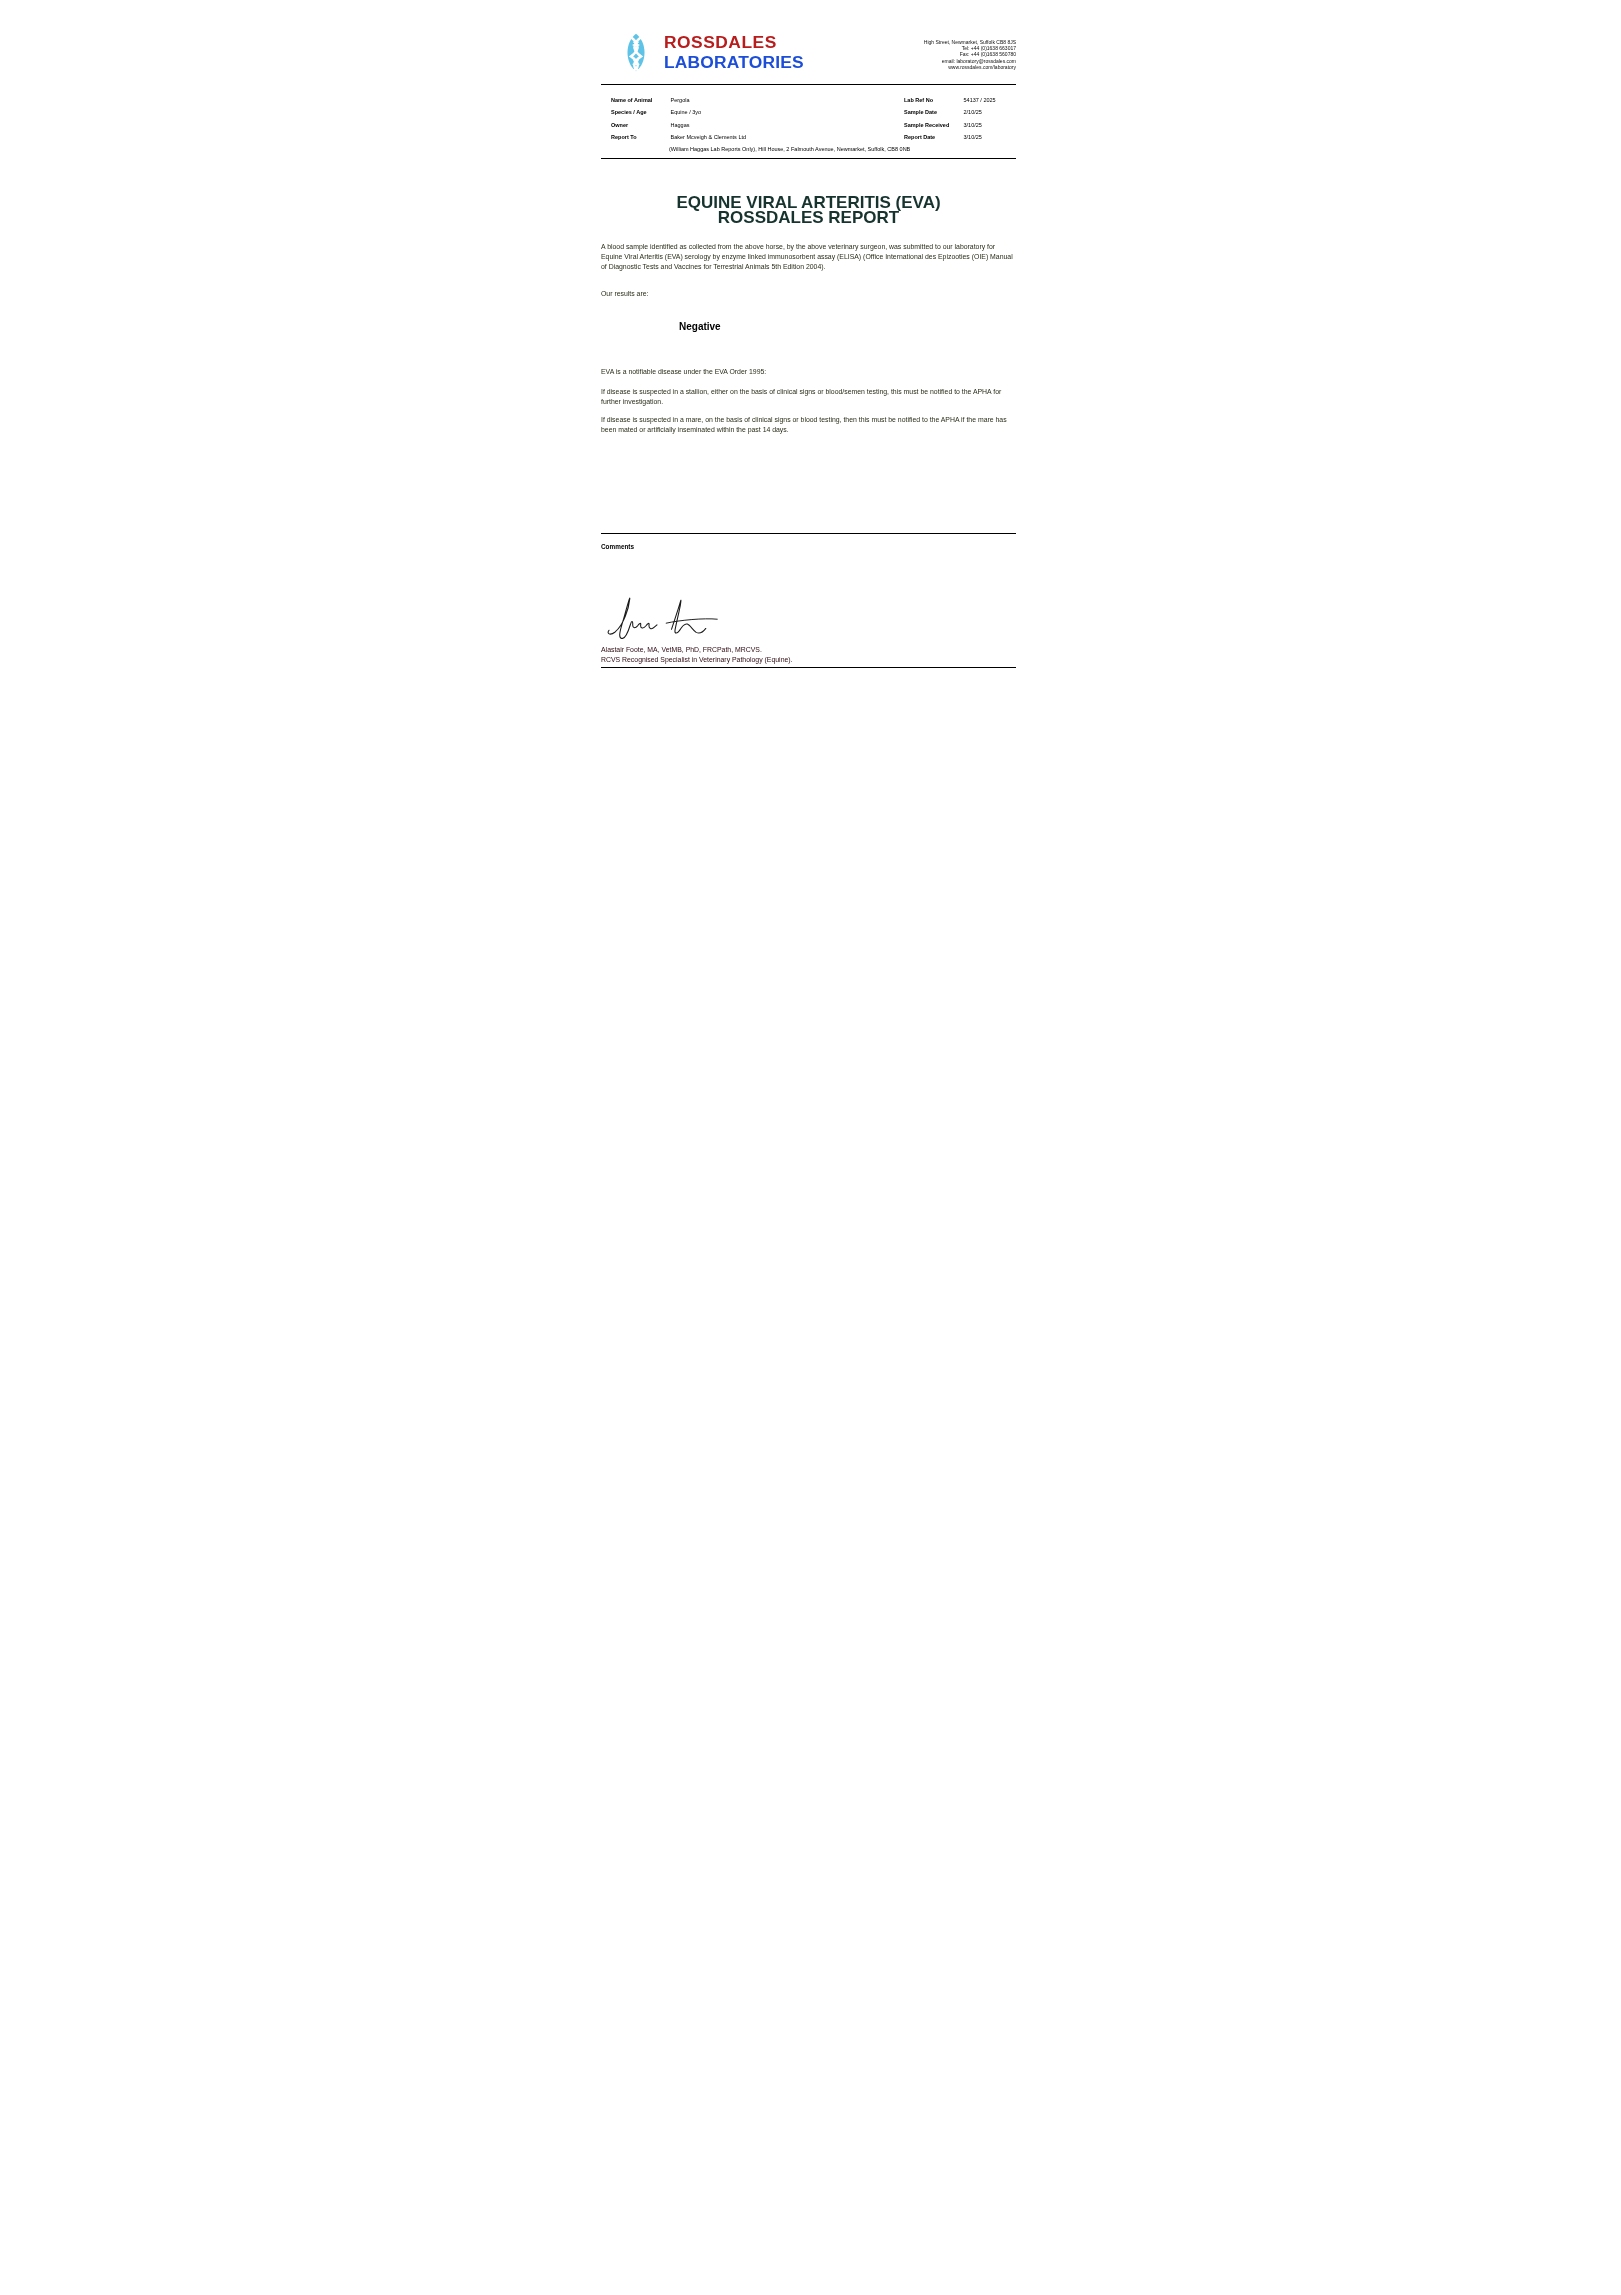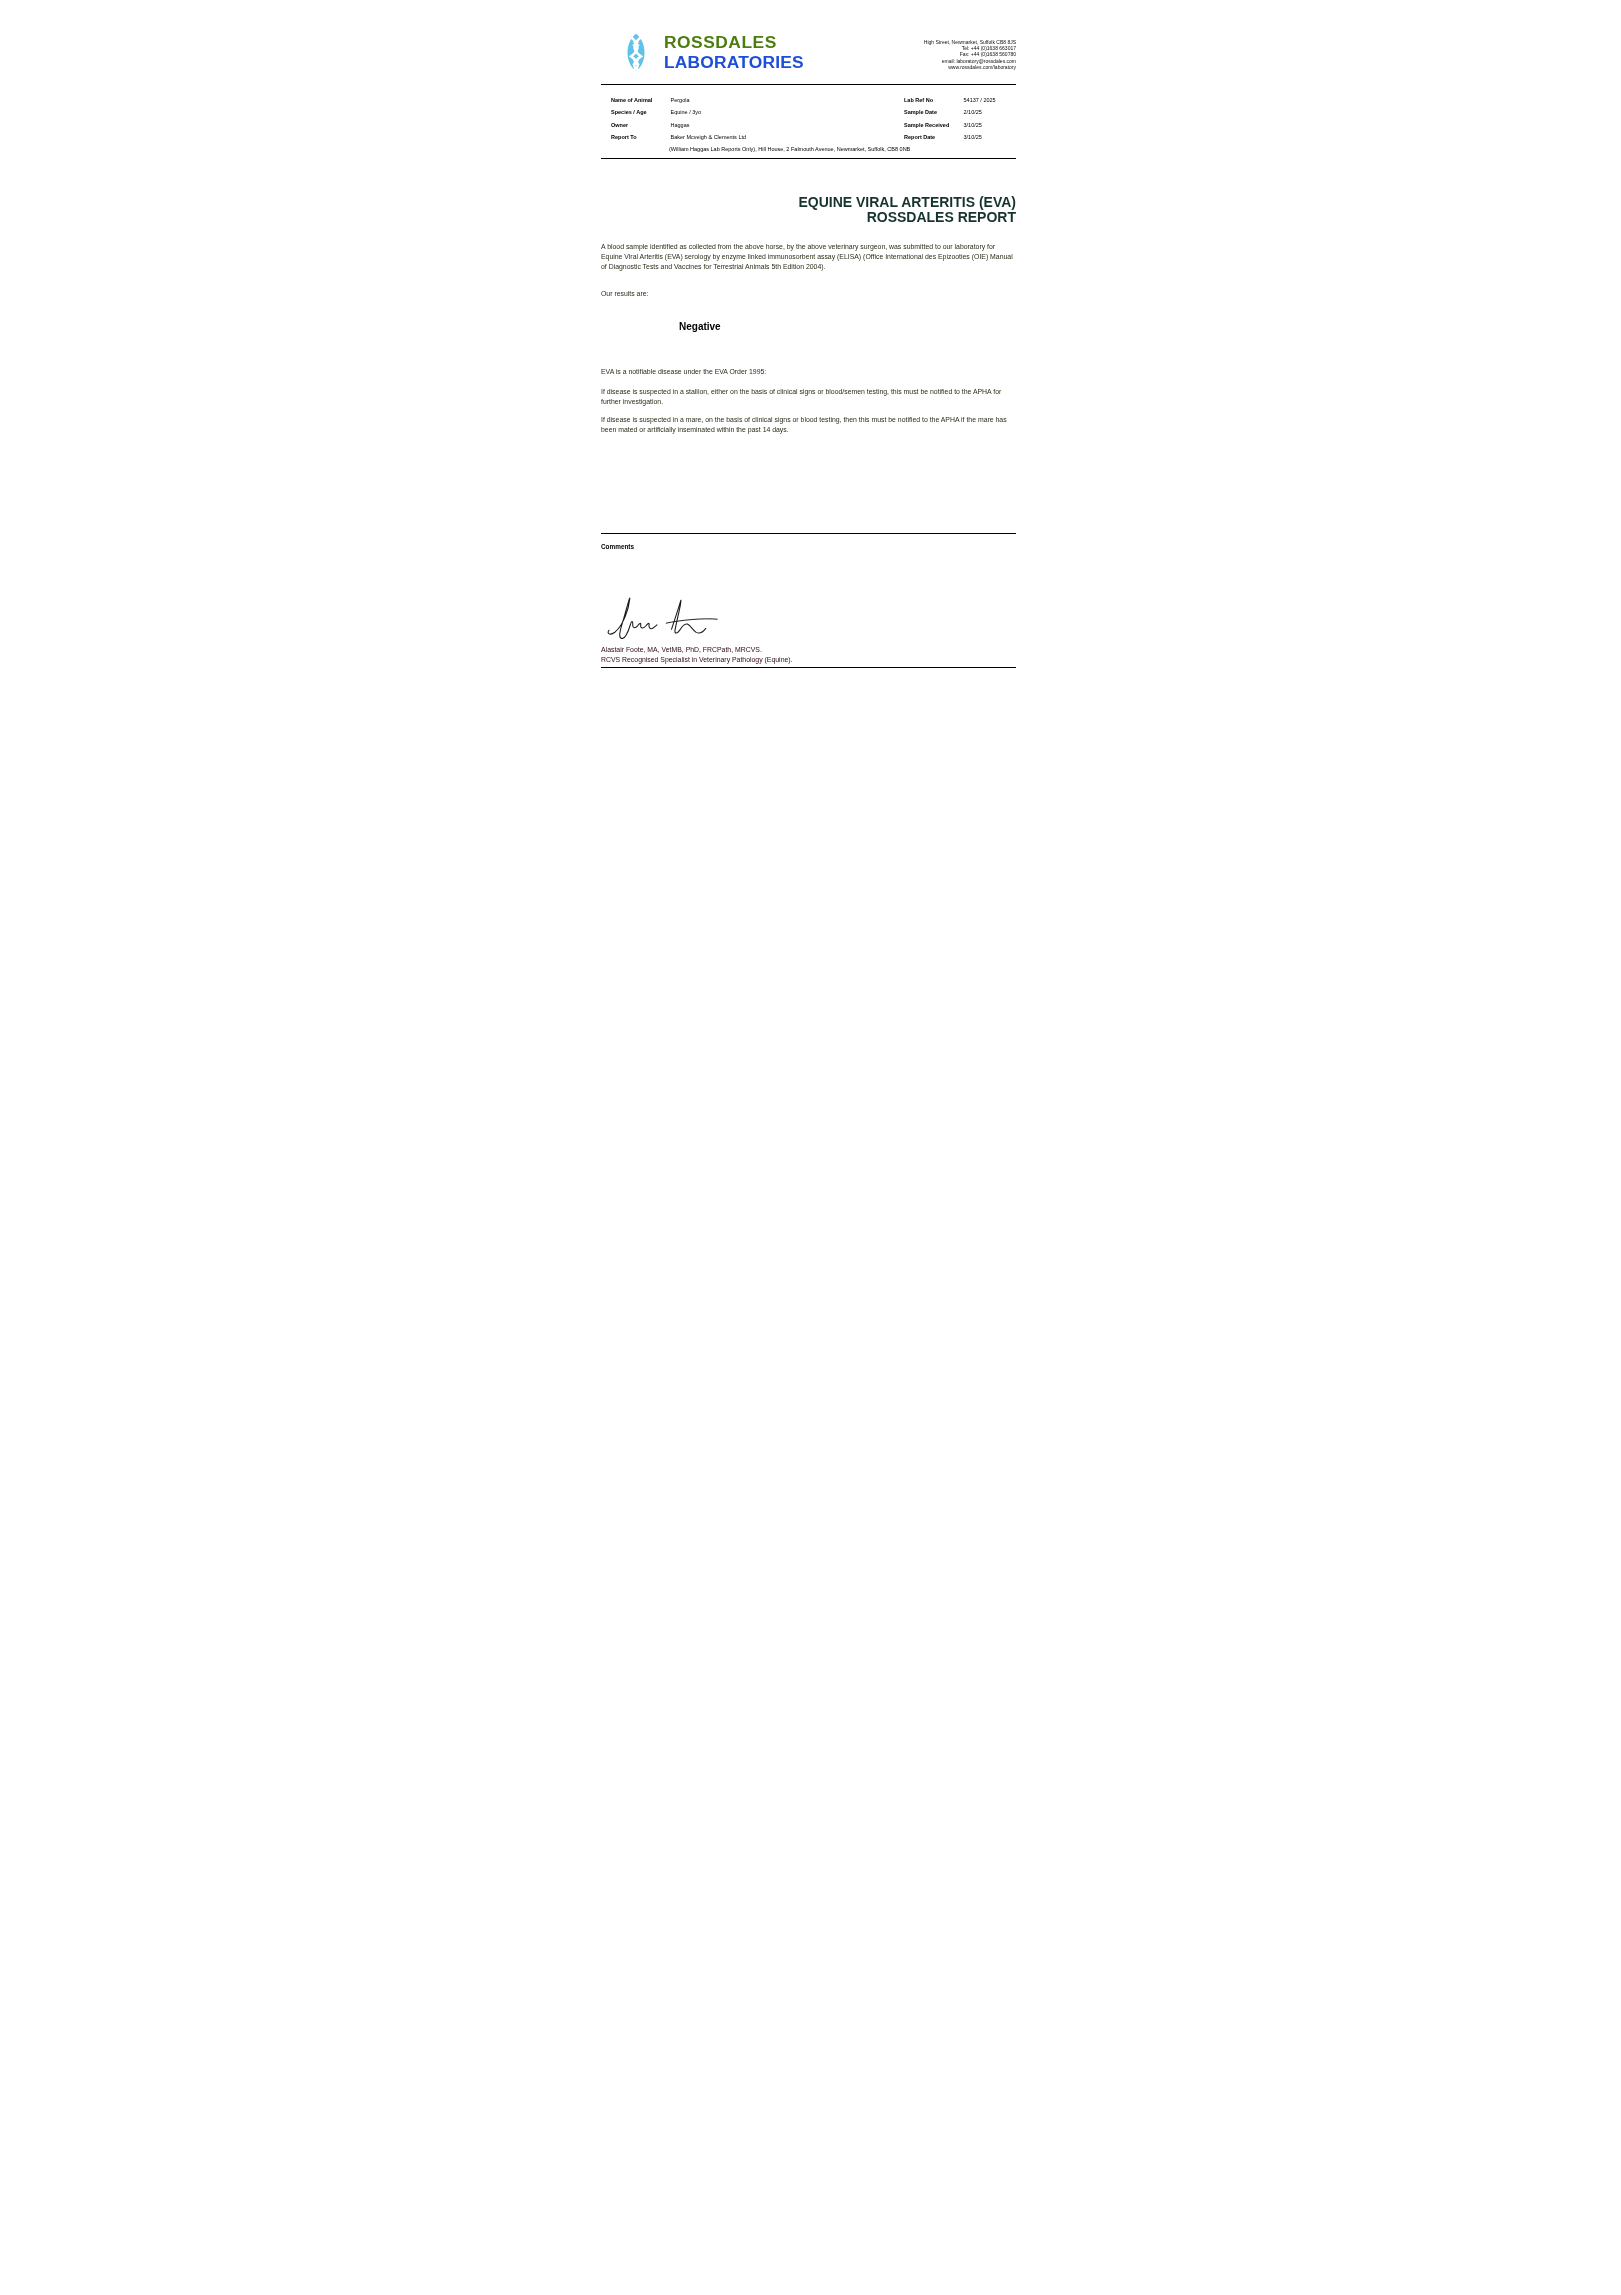--- a/index.html
+++ b/index.html
@@ -8,42 +8,42 @@
     width:487px;height:689px;
     margin:0 auto;
     background:#ffffff;
     font-family:"Liberation Sans", sans-serif;
     color:#000;
     overflow:hidden;
   }
   
   .logo-icon{position:absolute;left:51px;top:33px;width:36px;height:39px;}
   .wordmark{position:absolute;left:97px;top:34px;line-height:1;}
-  .wordmark .l1{font-size:17.4px;font-weight:bold;letter-spacing:0.5px;color:#4d7c0f;}
+  .wordmark .l1{font-size:17.4px;font-weight:bold;letter-spacing:0.5px;color:#b91c1c;}
   .wordmark .l2{font-size:17.4px;font-weight:bold;letter-spacing:0.2px;color:#1d4ed8;margin-top:2.3px;}
   .contact{
     position:absolute;right:38px;top:39px;
     text-align:right;font-size:5px;line-height:6.2px;color:#111;
   }
   .rule{position:absolute;left:34px;width:415px;height:1.4px;background:#000;}
   .rule-1{top:84px;}
   .rule-2{top:158px;}
   .rule-3{top:533px;}
   .rule-4{top:667px;}
   
   .dcol{position:absolute;top:97px;font-size:5.5px;}
   .dcol-left{left:44px;}
   .dcol-right{left:337px;}
   .drow{height:12.4px;}
   .dlabel{display:inline-block;width:58px;font-weight:bold;}
   .addr-line{position:absolute;left:102px;top:146px;font-size:5.5px;}
   
   .title{
     position:absolute;left:34px;top:195px;width:415px;
-    text-align:right;font-size:14px;font-weight:bold;line-height:15px;
+    text-align:center;font-size:17px;font-weight:bold;line-height:15px;
     color:#16332d;
   }
   .para{position:absolute;left:34px;width:415px;font-size:6.9px;line-height:10px;color:#2b2d18;}
   .p-intro{top:242px;}
   .p-results-intro{top:289px;}
   .result{
     position:absolute;left:112px;top:321px;
     font-size:10px;font-weight:bold;color:#000;
   }
   .p-notifiable{top:367px;}

